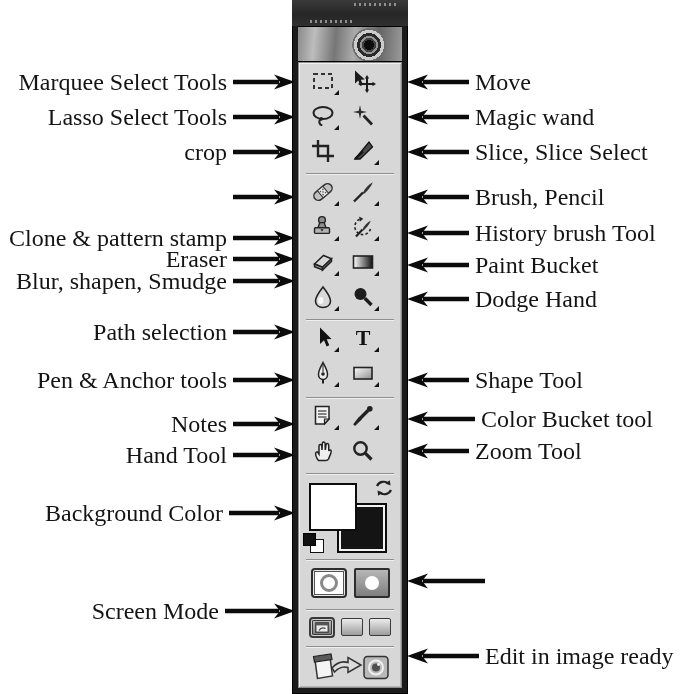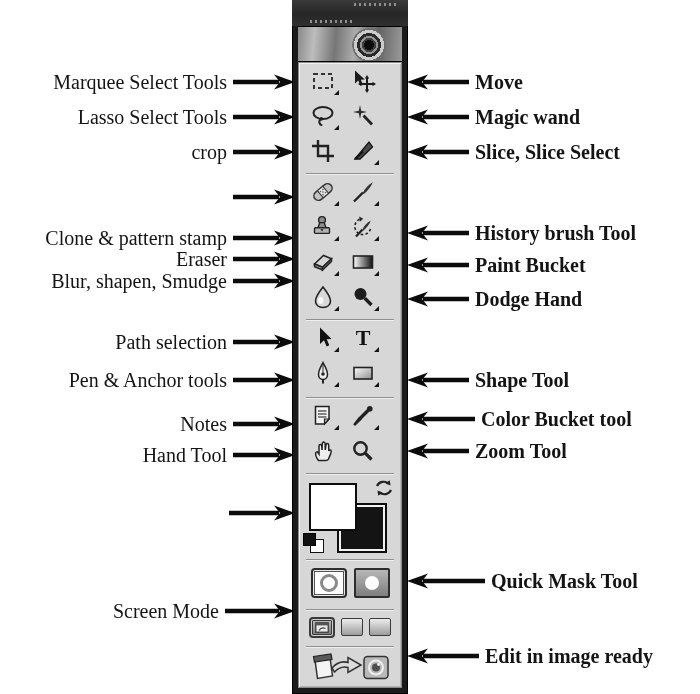--- a/index.html
+++ b/index.html
@@ -2,22 +2,22 @@
 <html><head>
 <meta charset="utf-8">
 <style>
   html,body{margin:0;padding:0;background:#fff;}
   #page{position:relative;width:700px;height:694px;background:#ffffff;overflow:hidden;
         font-family:"Liberation Serif","DejaVu Serif",serif;color:#141414;}
 
   
   .callout{position:absolute;height:26px;display:flex;align-items:center;gap:6px;white-space:nowrap;}
   .callout.left{right:405px;justify-content:flex-end;}
-  .callout.right{left:407px;justify-content:flex-start;font-weight:bold;}
-  .callout .lbl{font-size:20px;line-height:26px;}
+  .callout.right{left:407px;justify-content:flex-start;}
+  .callout .lbl{font-size:24px;line-height:26px;}
   .callout svg{display:block;flex:0 0 auto;}
 
   
   #toolbox{position:absolute;left:292px;top:0;width:116px;height:694px;background:#1b1b1b;
            box-sizing:border-box;padding:0 6px 6px;box-shadow:inset 0 0 0 1px #000;}
   #titlebar{position:relative;height:26px;margin:0 -6px;background:
       linear-gradient(180deg,#3a3a3a 0%,#262626 55%,#303030 100%);}
   .dotstrip{position:absolute;height:3px;background:repeating-linear-gradient(90deg,#8f8f8f 0 2px,rgba(0,0,0,0) 2px 5px);}
   #banner{position:relative;height:36px;margin:0;background:
       radial-gradient(circle at 71px 18px,#0d0d0d 0 5px,#404040 5px 7px,#949494 7px 9px,#2a2a2a 9px 12px,#cccccc 12px 15px,#6d6d6d 15px 16.5px,rgba(0,0,0,0) 17px),
@@ -122,21 +122,21 @@
         <polygon points="62,8 41,0.5 47,8 41,15.5" fill="#0b0b0b"></polygon>
       </svg>
   </div>
   <div class="callout left" style="top:268px">
     <span class="lbl">Blur, shapen, Smudge</span>
     <svg width="62" height="16">
         <line x1="0" y1="8" x2="46" y2="8" stroke="#0b0b0b" stroke-width="4.5"></line>
         <polygon points="62,8 41,0.5 47,8 41,15.5" fill="#0b0b0b"></polygon>
       </svg>
   </div>
-  <div class="callout left" style="top:329px">
+  <div class="callout left" style="top:319px">
     <span class="lbl">Path selection</span>
     <svg width="62" height="16">
         <line x1="0" y1="8" x2="46" y2="8" stroke="#0b0b0b" stroke-width="4.5"></line>
         <polygon points="62,8 41,0.5 47,8 41,15.5" fill="#0b0b0b"></polygon>
       </svg>
   </div>
   <div class="callout left" style="top:367px">
     <span class="lbl">Pen &amp; Anchor tools</span>
     <svg width="62" height="16">
         <line x1="0" y1="8" x2="46" y2="8" stroke="#0b0b0b" stroke-width="4.5"></line>
@@ -151,20 +151,21 @@
       </svg>
   </div>
   <div class="callout left" style="top:442px">
     <span class="lbl">Hand Tool</span>
     <svg width="62" height="16">
         <line x1="0" y1="8" x2="46" y2="8" stroke="#0b0b0b" stroke-width="4.5"></line>
         <polygon points="62,8 41,0.5 47,8 41,15.5" fill="#0b0b0b"></polygon>
       </svg>
   </div>
   <div class="callout left" style="top:500px">
+    <span class="lbl">Background Color</span>
     <svg width="66" height="16">
         <line x1="0" y1="8" x2="50" y2="8" stroke="#0b0b0b" stroke-width="4.5"></line>
         <polygon points="66,8 45,0.5 51,8 45,15.5" fill="#0b0b0b"></polygon>
       </svg>
   </div>
   <div class="callout left" style="top:598px">
     <span class="lbl">Screen Mode</span>
     <svg width="70" height="16">
         <line x1="0" y1="8" x2="54" y2="8" stroke="#0b0b0b" stroke-width="4.5"></line>
         <polygon points="70,8 49,0.5 55,8 49,15.5" fill="#0b0b0b"></polygon>
@@ -185,20 +186,27 @@
       </svg>
     <span class="lbl">Magic wand</span>
   </div>
   <div class="callout right" style="top:139px">
     <svg width="62" height="16">
         <polygon points="0,8 21,0.5 15,8 21,15.5" fill="#0b0b0b"></polygon>
         <line x1="16" y1="8" x2="62" y2="8" stroke="#0b0b0b" stroke-width="4.5"></line>
       </svg>
     <span class="lbl">Slice, Slice Select</span>
   </div>
+  <div class="callout right" style="top:184px">
+    <svg width="62" height="16">
+        <polygon points="0,8 21,0.5 15,8 21,15.5" fill="#0b0b0b"></polygon>
+        <line x1="16" y1="8" x2="62" y2="8" stroke="#0b0b0b" stroke-width="4.5"></line>
+      </svg>
+    <span class="lbl">Brush, Pencil</span>
+  </div>
   <div class="callout right" style="top:220px">
     <svg width="62" height="16">
         <polygon points="0,8 21,0.5 15,8 21,15.5" fill="#0b0b0b"></polygon>
         <line x1="16" y1="8" x2="62" y2="8" stroke="#0b0b0b" stroke-width="4.5"></line>
       </svg>
     <span class="lbl">History brush Tool</span>
   </div>
   <div class="callout right" style="top:252px">
     <svg width="62" height="16">
         <polygon points="0,8 21,0.5 15,8 21,15.5" fill="#0b0b0b"></polygon>
@@ -232,21 +240,20 @@
         <polygon points="0,8 21,0.5 15,8 21,15.5" fill="#0b0b0b"></polygon>
         <line x1="16" y1="8" x2="62" y2="8" stroke="#0b0b0b" stroke-width="4.5"></line>
       </svg>
     <span class="lbl">Zoom Tool</span>
   </div>
   <div class="callout right" style="top:568px">
     <svg width="78" height="16">
         <polygon points="0,8 21,0.5 15,8 21,15.5" fill="#0b0b0b"></polygon>
         <line x1="16" y1="8" x2="78" y2="8" stroke="#0b0b0b" stroke-width="4.5"></line>
       </svg>
-    <span class="lbl">Quick Mask Tool</span>
   </div>
   <div class="callout right" style="top:643px">
     <svg width="72" height="16">
         <polygon points="0,8 21,0.5 15,8 21,15.5" fill="#0b0b0b"></polygon>
         <line x1="16" y1="8" x2="72" y2="8" stroke="#0b0b0b" stroke-width="4.5"></line>
       </svg>
     <span class="lbl">Edit in image ready</span>
   </div>
 
   <div id="toolbox">

